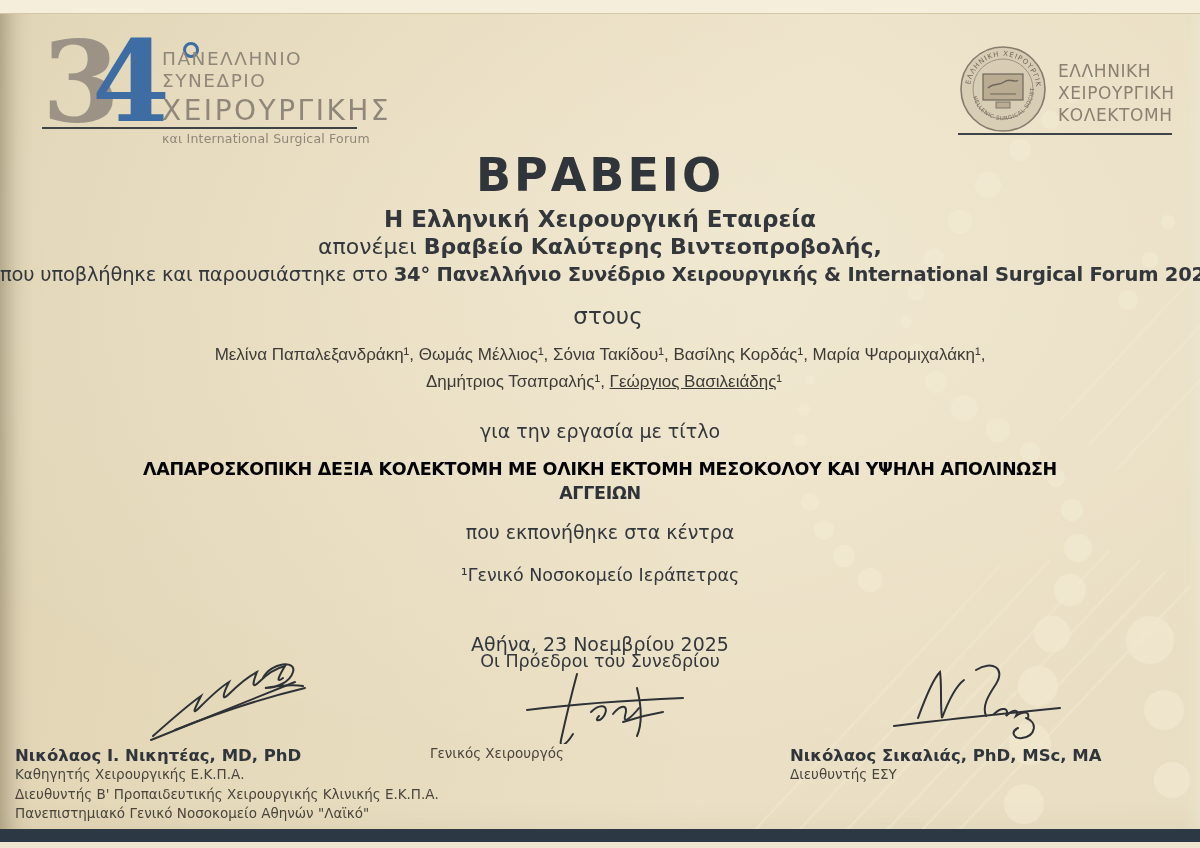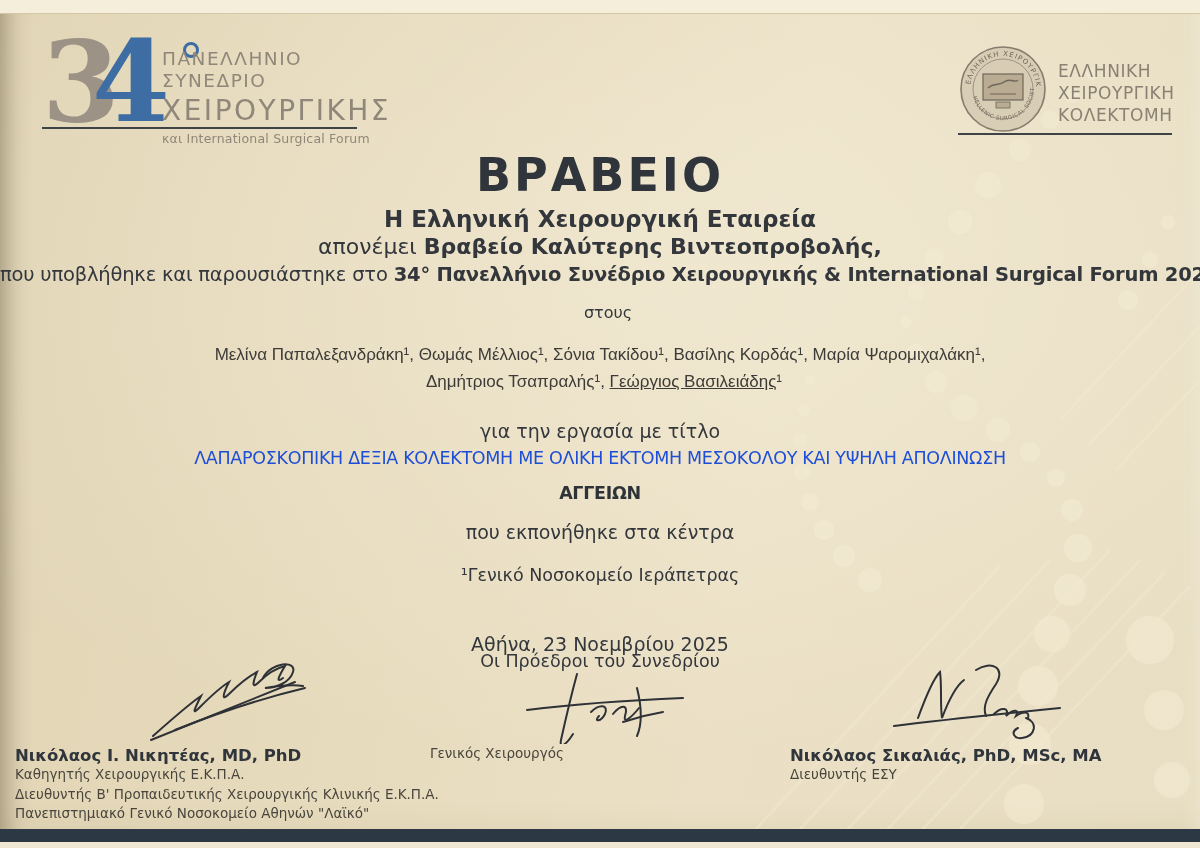--- a/index.html
+++ b/index.html
@@ -36,25 +36,25 @@
   .society-text{position:absolute;left:1058px;top:60px;color:#8a8173;font-size:17px;
                 letter-spacing:.6px;line-height:1.3;}
   .rule-right{position:absolute;left:958px;top:133px;width:214px;height:2px;background:#3f4247;}
 
   
   .cline{position:absolute;left:0;right:0;text-align:center;white-space:nowrap;}
   .t-title{top:148px;font-size:46px;font-weight:700;letter-spacing:3px;color:#2f353a;}
   .t-issuer{top:206px;font-size:23px;font-weight:700;}
   .t-award{top:234px;font-size:22px;}
   .t-congress{top:263px;font-size:19.5px;letter-spacing:-0.2px;}
-  .t-stous{top:303px;font-size:16px;padding-left:16px;}
+  .t-stous{top:303px;font-size:23px;padding-left:16px;}
   .t-authors1{top:345px;font-size:17px;font-family:"Liberation Sans",sans-serif;color:#3c3b37;}
   .t-authors2{top:372px;font-size:17px;font-family:"Liberation Sans",sans-serif;color:#3c3b37;padding-left:8px;}
   .t-workintro{top:420px;font-size:19px;}
-  .t-worktitle1{top:448px;font-size:17.5px;font-weight:400;letter-spacing:-0.3px;color:#1d4ed8;}
+  .t-worktitle1{top:459px;font-size:17.5px;font-weight:700;letter-spacing:-0.3px;color:#000000;}
   .t-worktitle2{top:483px;font-size:17.5px;font-weight:700;letter-spacing:-0.3px;color:#2e3338;}
   .t-centers{top:521px;font-size:19px;}
   .t-center1{top:565px;font-size:17.5px;}
   .t-date{top:617px;font-size:19px;margin-top:16px;}
   .t-presidents{top:651px;font-size:17.5px;}
 
   
   .sig-block{position:absolute;top:660px;text-align:left;}
   .sig-left{left:15px;width:440px;}
   .sig-mid{left:430px;width:340px;}

